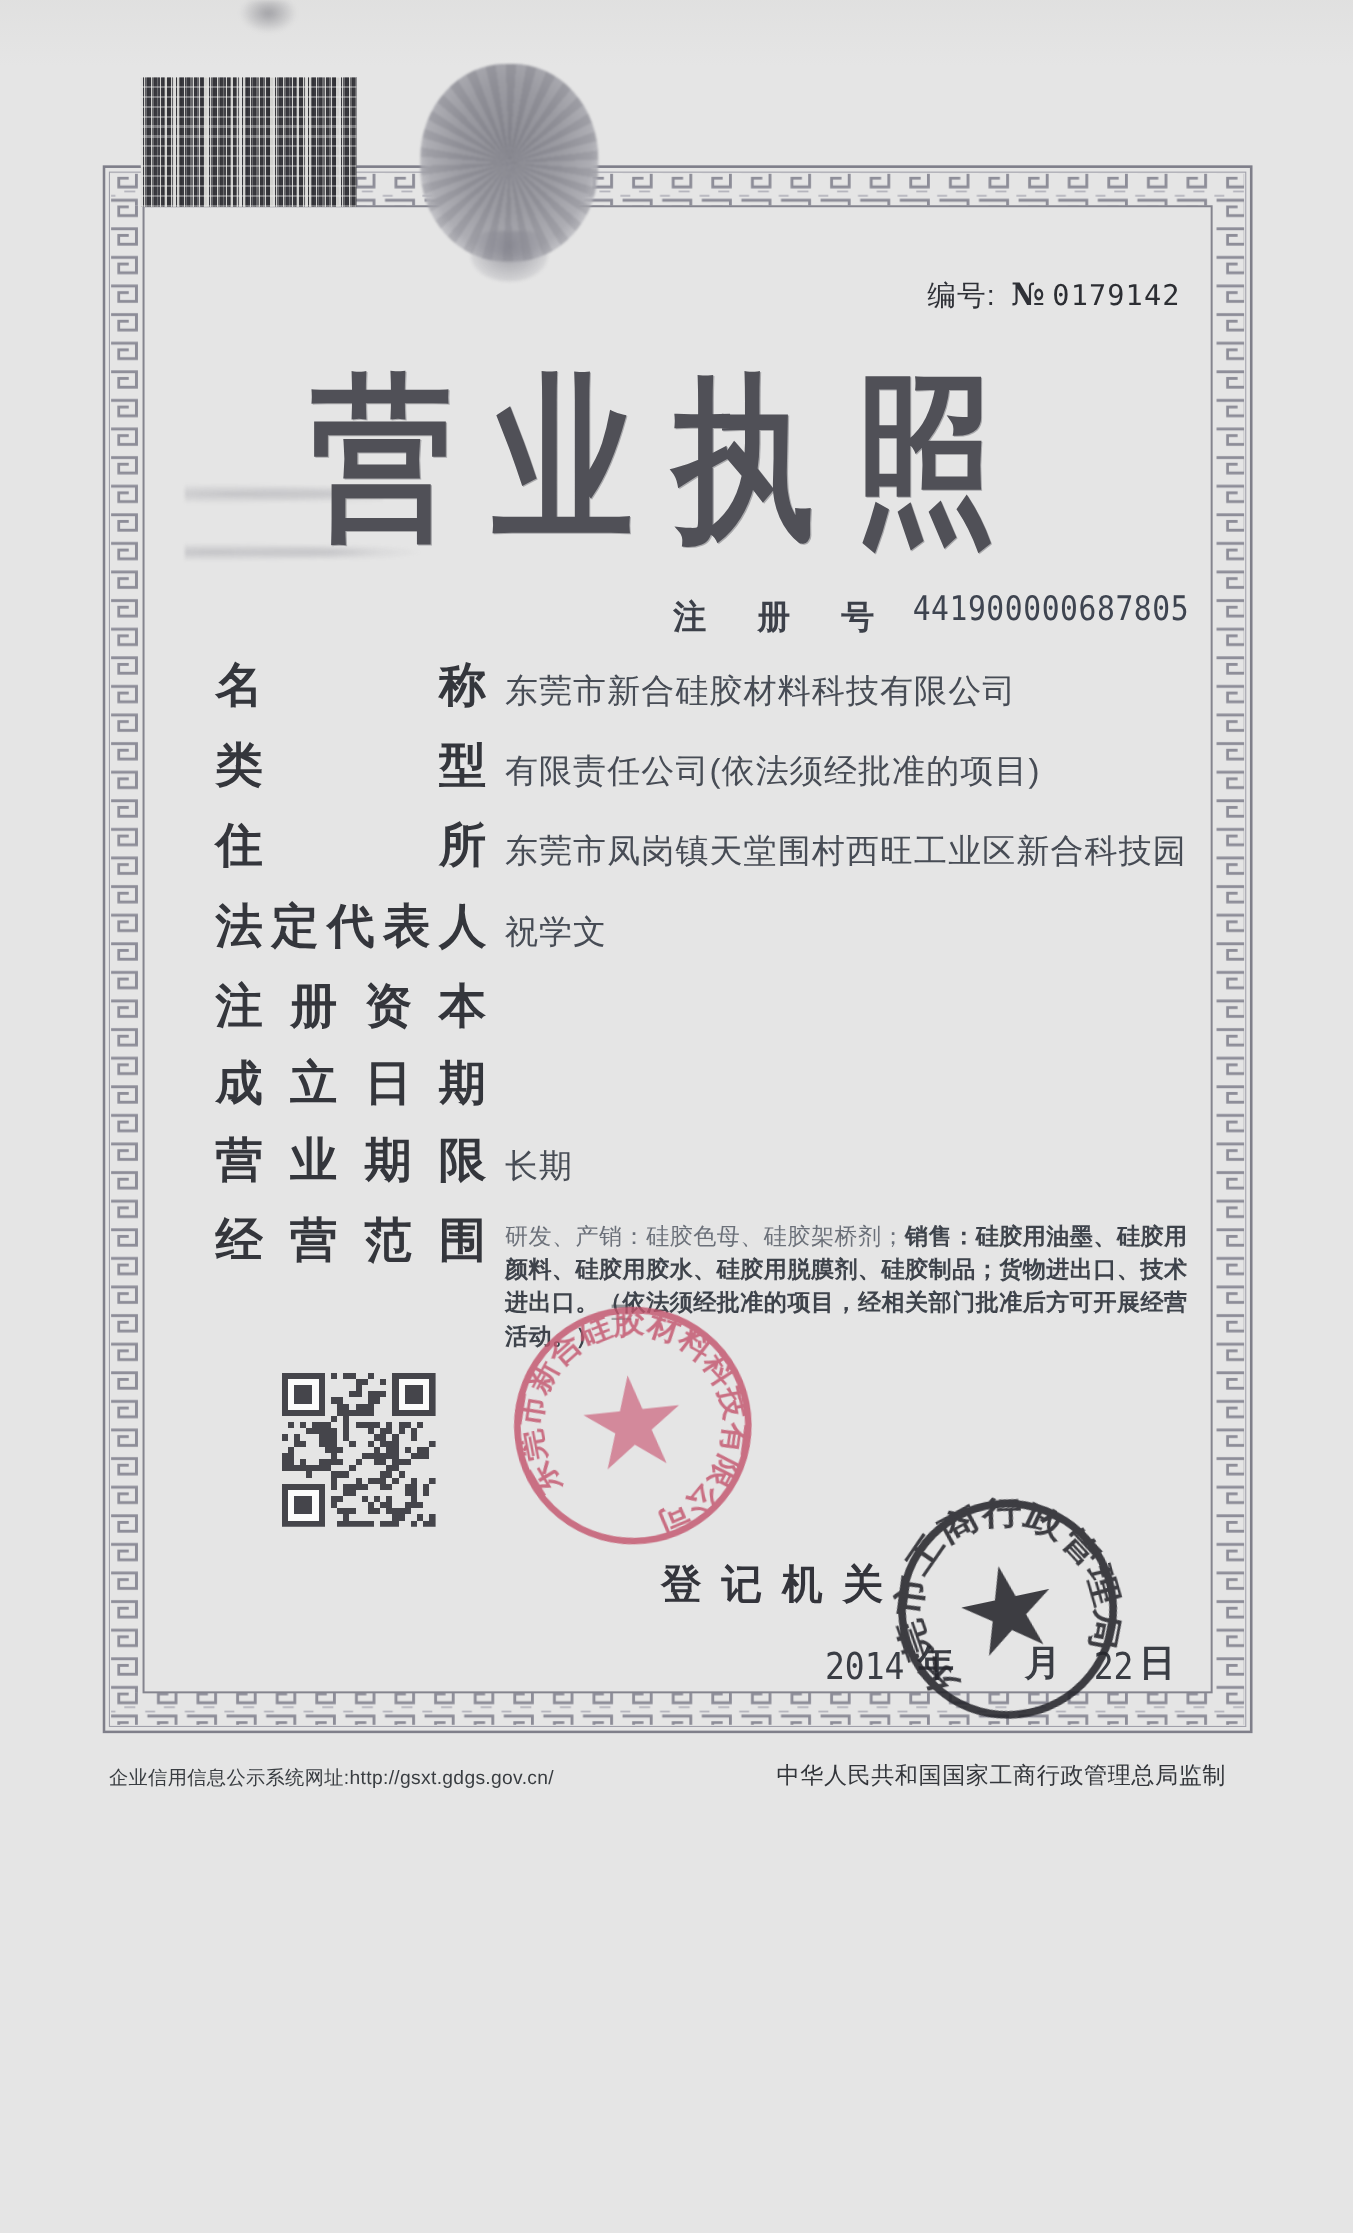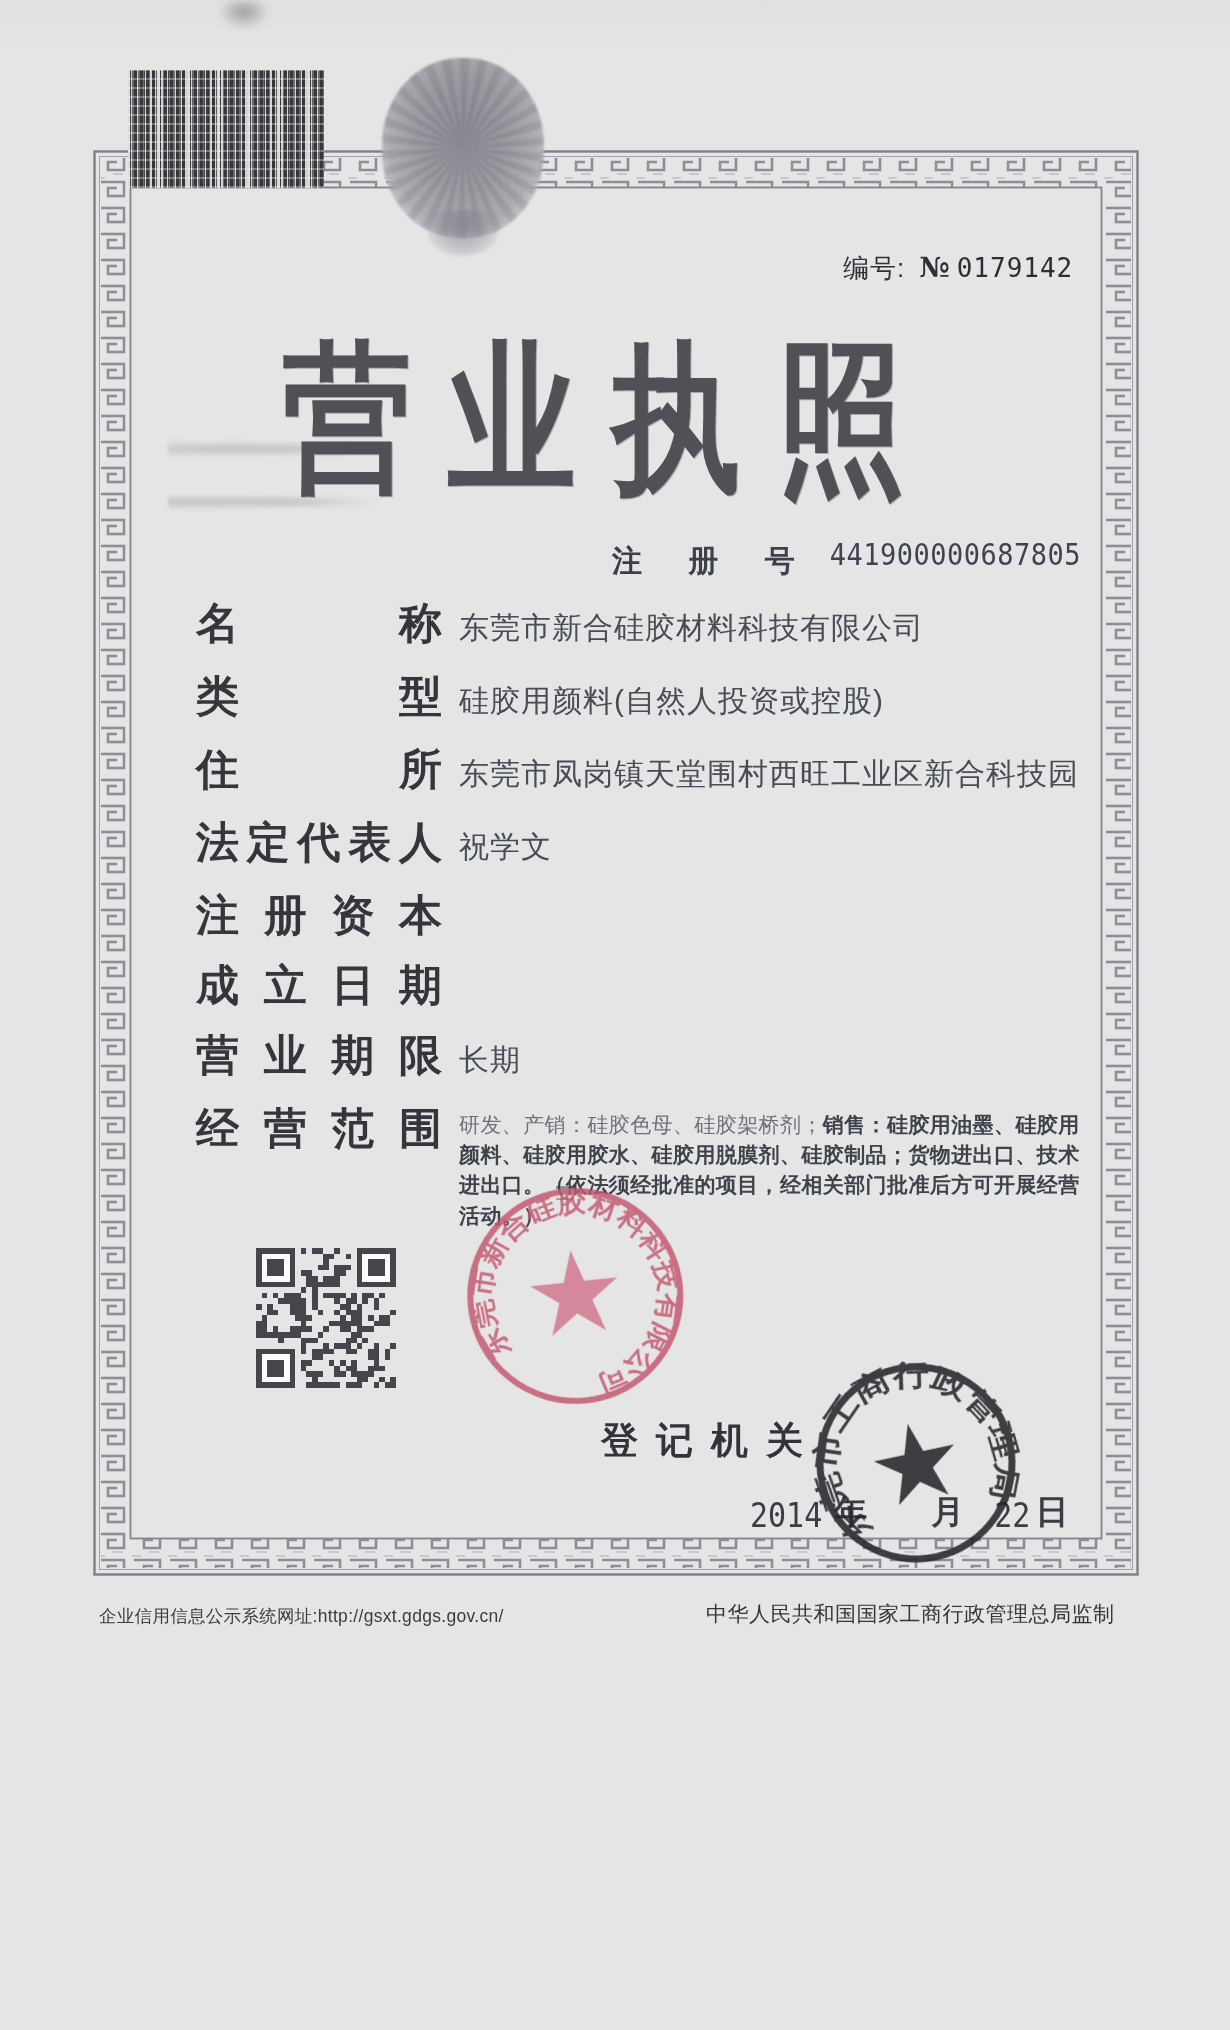--- a/index.html
+++ b/index.html
@@ -155,21 +155,21 @@
           <span>称</span>
         </div>
     <div class="f-value">东莞市新合硅胶材料科技有限公司</div>
   </div>
 
   <div class="f-row">
     <div class="f-label">
           <span>类</span>
           <span>型</span>
         </div>
-    <div class="f-value">硅胶用颜料(自然人投资或控股)</div>
+    <div class="f-value">有限责任公司(依法须经批准的项目)</div>
   </div>
 
   <div class="f-row">
     <div class="f-label">
           <span>住</span>
           <span>所</span>
         </div>
     <div class="f-value">东莞市凤岗镇天堂围村西旺工业区新合科技园</div>
   </div>
 

